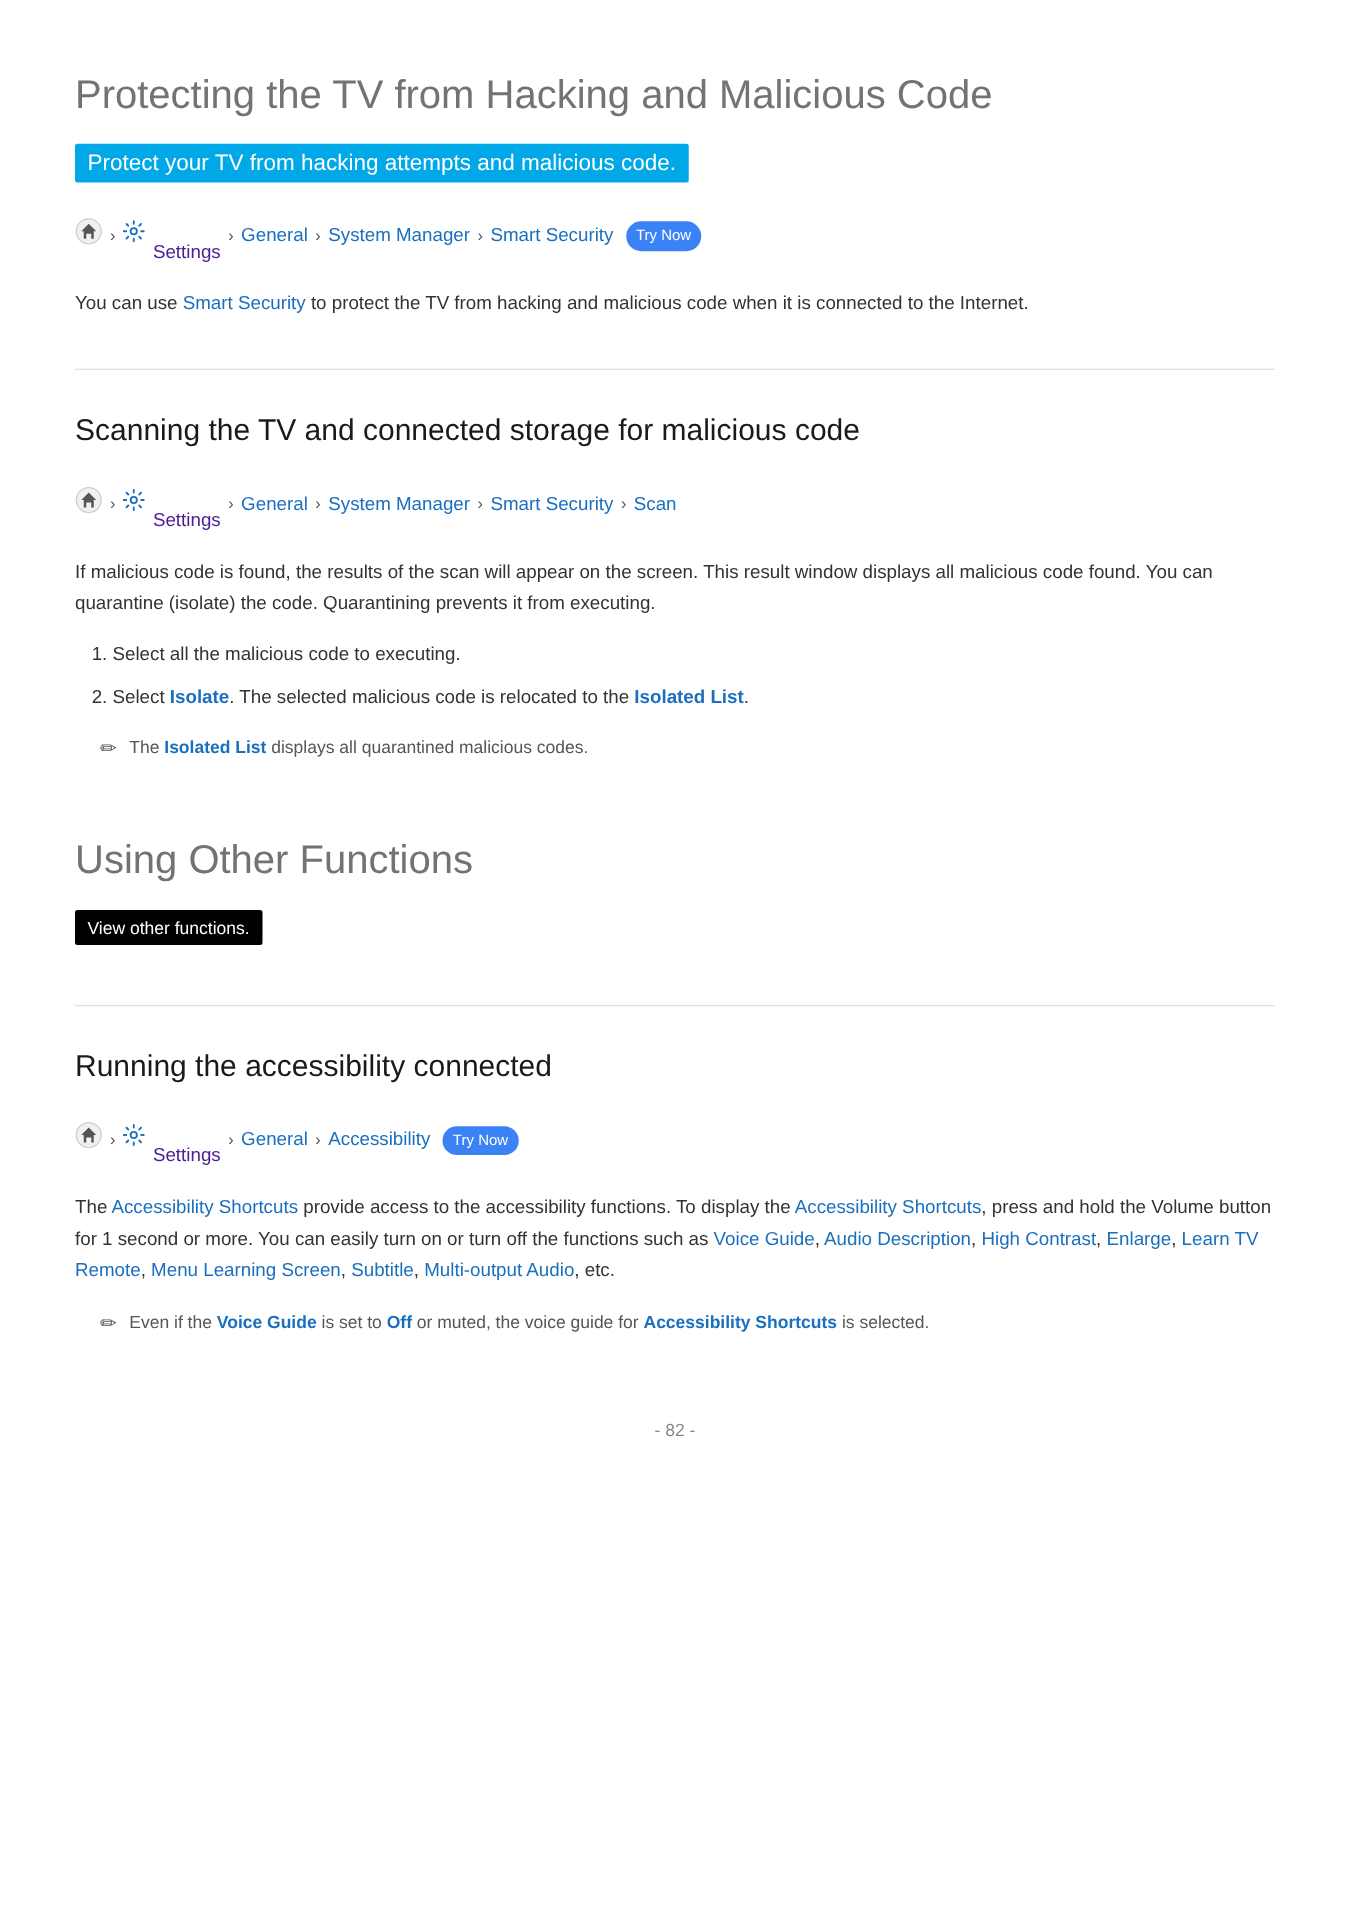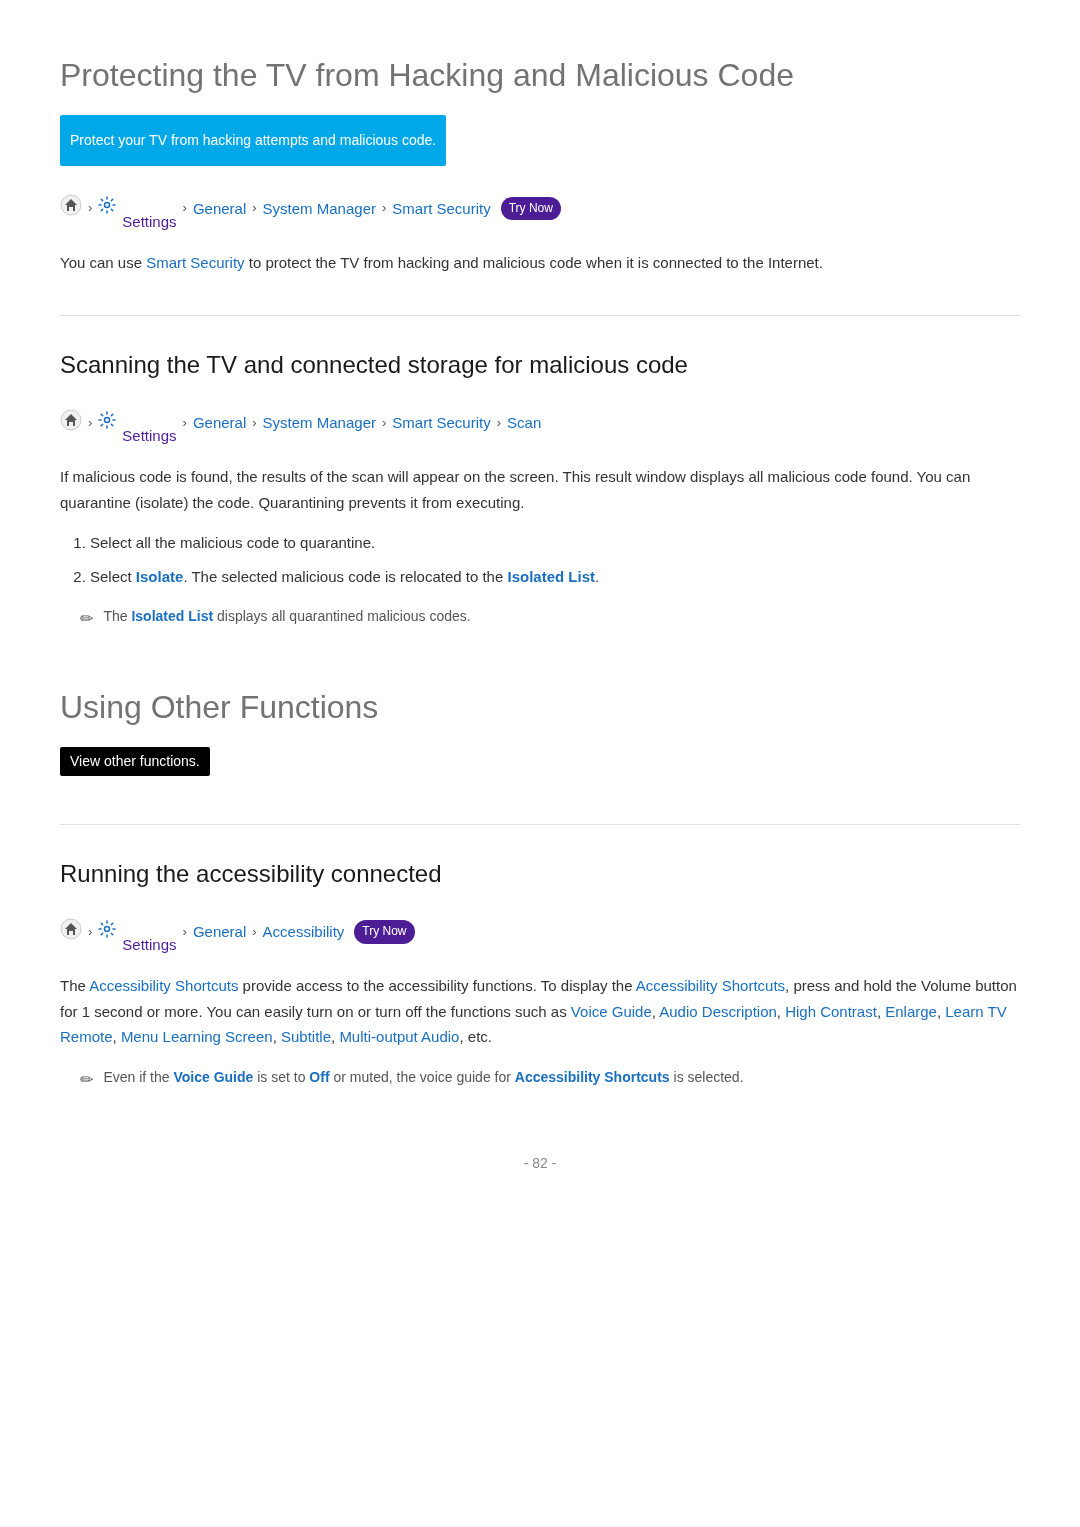--- a/index.html
+++ b/index.html
@@ -27,22 +27,22 @@
       font-weight: 400;
       color: #1a1a1a;
       margin-bottom: 14px;
       margin-top: 10px;
     }
 
     .highlight-box {
       display: inline-block;
       background-color: #00a8e8;
       color: #ffffff;
-      font-size: 14px;
-      padding: 14px 10px;
+      font-size: 18px;
+      padding: 1px 10px;
       border-radius: 2px;
       margin-bottom: 18px;
     }
 
     .view-box {
       display: inline-block;
       background-color: #000000;
       color: #ffffff;
       font-size: 14px;
       padding: 3px 10px;
@@ -68,21 +68,21 @@
       font-weight: 500;
       margin-top: 26px;
     }
 
     .breadcrumb .bc-link {
       color: #1a6fbf;
     }
 
     .try-now-badge {
       display: inline-block;
-      background-color: #4c1d95;
+      background-color: #3b82f6;
       color: #ffffff;
       font-size: 12px;
       padding: 2px 8px;
       border-radius: 12px;
       margin-left: 4px;
       vertical-align: middle;
     }
 
     .body-text {
       font-size: 15px;
@@ -227,21 +227,21 @@
     <span class="sep">›</span>
     <span class="bc-link">Smart Security</span>
     <span class="sep">›</span>
     <span class="bc-link">Scan</span>
   </div>
 
   <p class="body-text">If malicious code is found, the results of the scan will appear on the screen. This result window displays all malicious code found. You can quarantine (isolate) the code. Quarantining prevents it from executing.</p>
 
   <ol class="ordered-list">
     <li>
-      <span>Select all the malicious code to quarantine.</span>
+      <span>Select all the malicious code to executing.</span>
     </li>
     <li>
       <span>Select </span><span class="bold-link">Isolate</span><span>. The selected malicious code is relocated to the </span><span class="bold-link">Isolated List</span><span>.</span>
     </li>
   </ol>
 
   <div class="note-item">
     <span class="note-icon">✏</span>
     <p class="note-text">
       <span>The </span><span class="bold-link">Isolated List</span><span> displays all quarantined malicious codes.</span>

